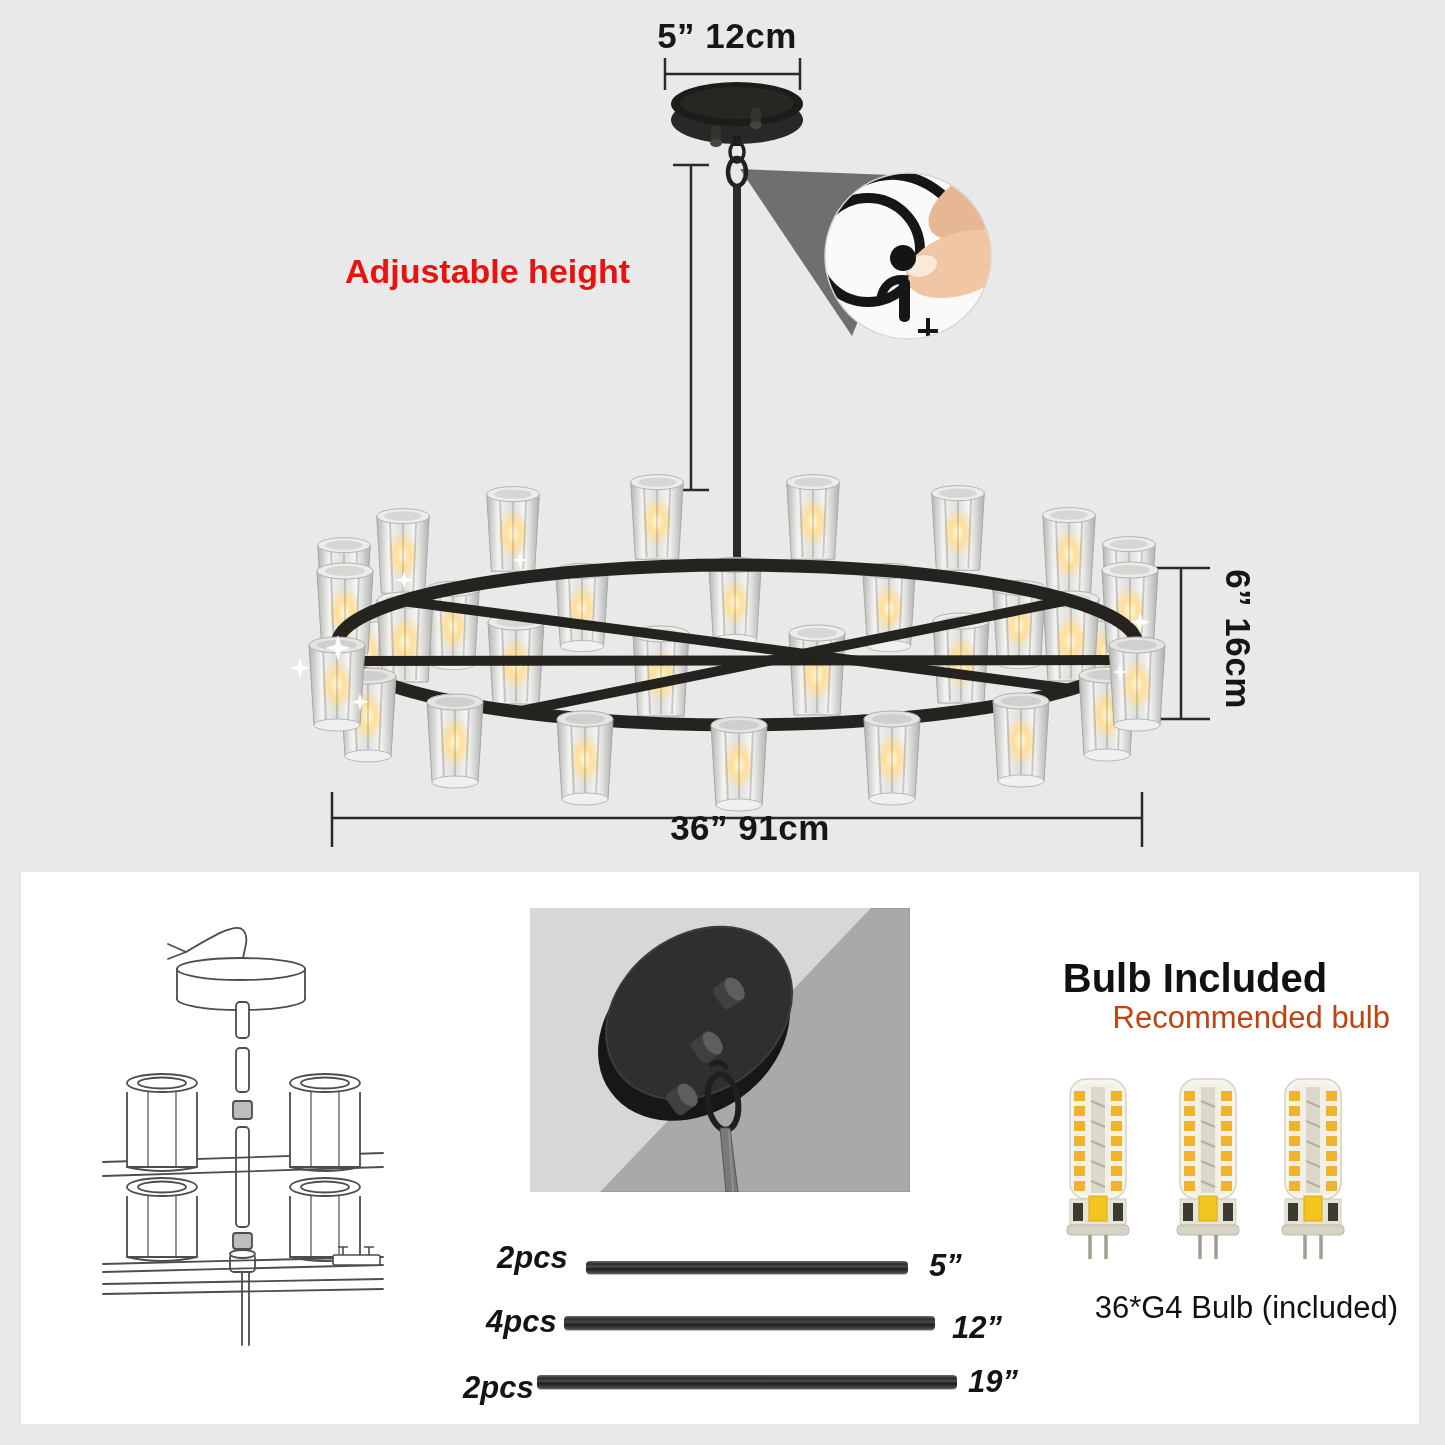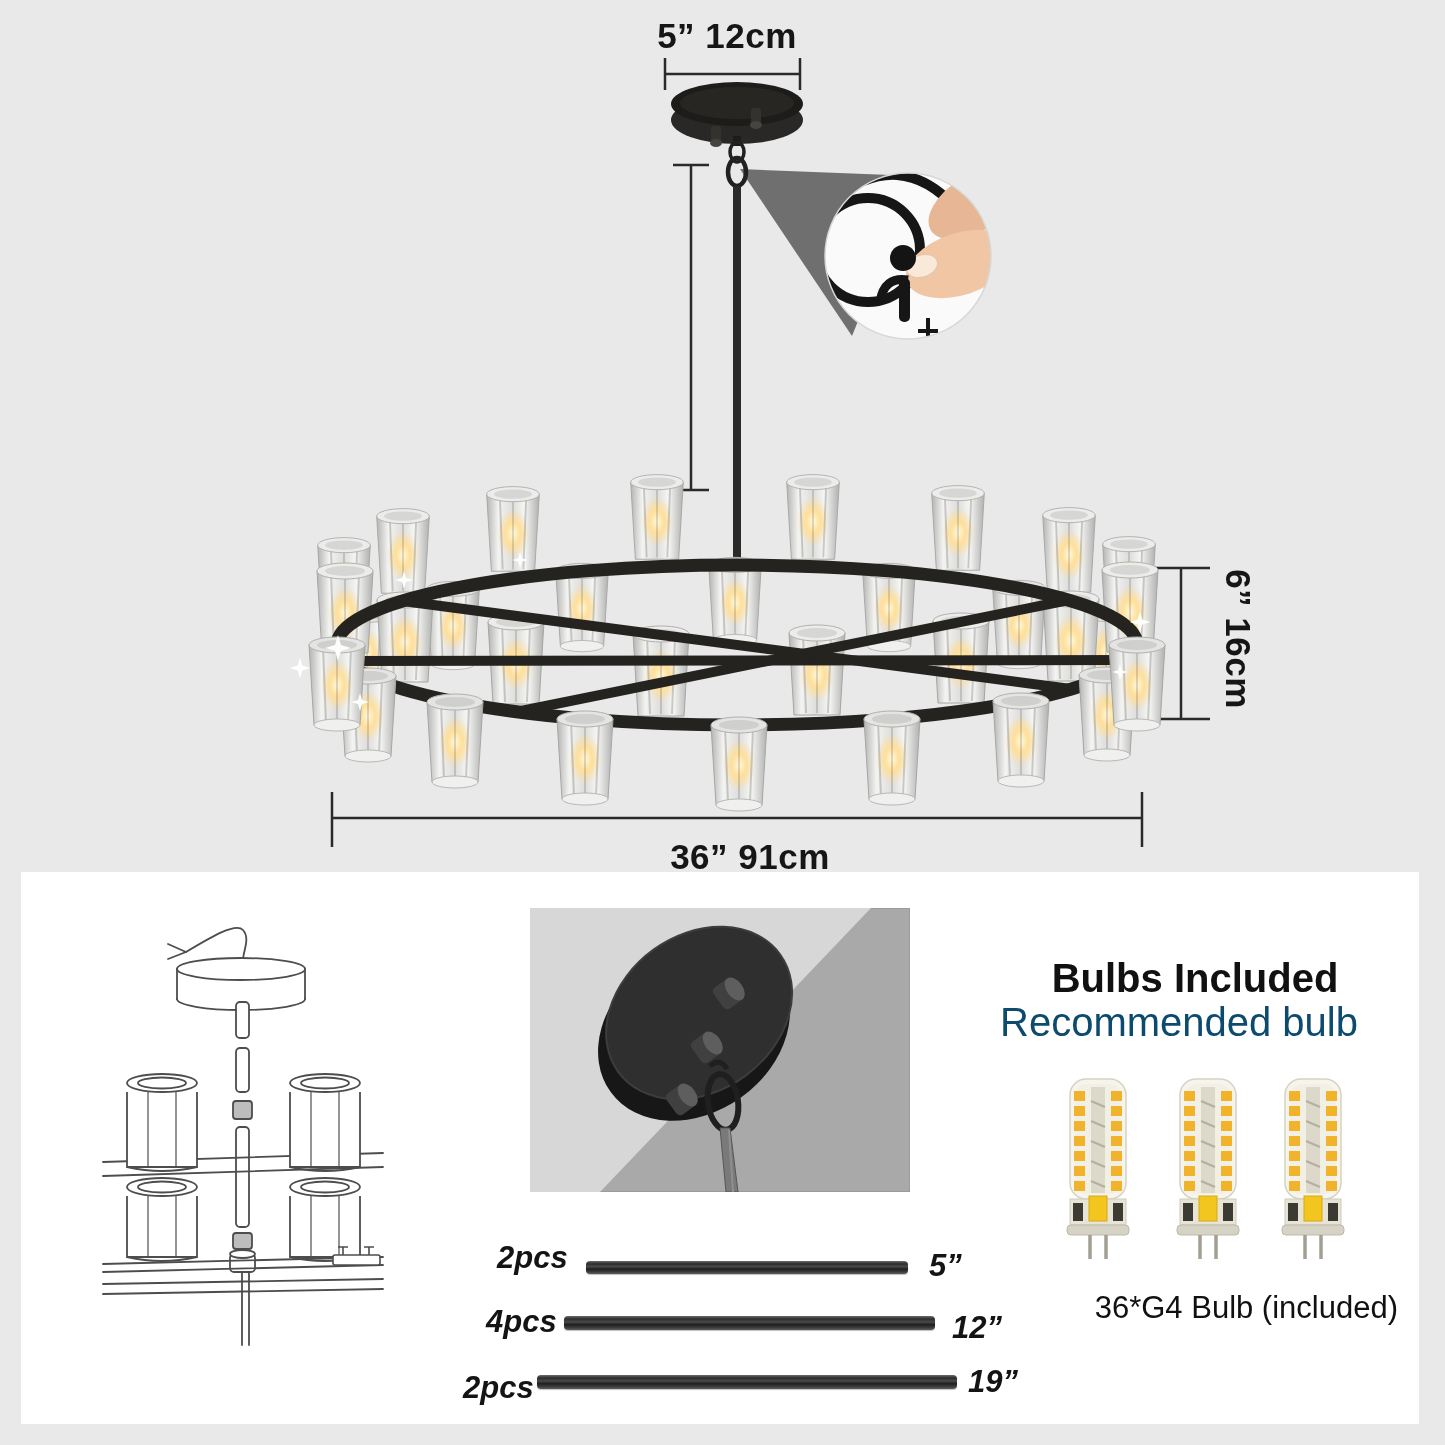--- a/index.html
+++ b/index.html
@@ -4,21 +4,21 @@
 <style>
   html,body{margin:0;padding:0;}
   body{width:1445px;height:1445px;background:#e9e9e9;font-family:"Liberation Sans","DejaVu Sans",sans-serif;position:relative;overflow:hidden;}
   .abs{position:absolute;}
   .dimlabel{color:#161616;font-size:35px;font-weight:bold;letter-spacing:.5px;text-align:center;white-space:nowrap;}
   .redlabel{color:#e8120e;font-size:34px;font-weight:bold;text-align:center;line-height:42px;white-space:nowrap;}
   .panel{background:#ffffff;}
   .qty,.len{color:#141414;font-size:31px;font-weight:bold;white-space:nowrap;font-style:italic;}
   .rodbar{border-radius:4px;background:linear-gradient(180deg,#6b6b6b 0%,#2c2c2c 22%,#4a4a4a 42%,#1f1f1f 62%,#3b3b3b 82%,#5d5d5d 100%);box-shadow:0 1px 1px rgba(0,0,0,.25);}
   .bulbs-title{color:#111;font-size:40px;font-weight:bold;text-align:center;white-space:nowrap;}
-  .bulbs-sub{color:#0c4a6e;font-size:40px;font-weight:normal;text-align:left;white-space:nowrap;}
+  .bulbs-sub{color:#c2410c;font-size:31px;font-weight:normal;text-align:right;white-space:nowrap;}
   .bulb-caption{color:#111;font-size:31px;font-weight:normal;text-align:right;white-space:nowrap;}
   .rot90{transform:rotate(90deg);}
   svg{display:block;}
 </style>
 </head>
 <body>
 
 <svg class="abs" style="left:0;top:0" width="1445" height="872" viewBox="0 0 1445 872">
   <defs>
     <linearGradient id="crys" x1="0" y1="0" x2="1" y2="0">
@@ -161,23 +161,24 @@
     <use href="#spark" transform="translate(300,668) scale(0.8)"></use>
     <use href="#spark" transform="translate(404,580) scale(0.7)"></use>
     <use href="#spark" transform="translate(520,560) scale(0.6)"></use>
     <use href="#spark" transform="translate(1140,622) scale(0.8)"></use>
     <use href="#spark" transform="translate(1120,672) scale(0.6)"></use>
   </g>
 </svg>
 
 <div class="abs dimlabel" style="left:597px;top:16px;width:260px;">5”  12cm</div>
 <div class="abs redlabel" style="left:315px;top:250px;width:345px;">
+  <div>Adjustable height</div>
 </div>
 <div class="abs dimlabel rot90" style="left:1120px;top:621px;width:240px;height:36px;">6”  16cm</div>
-<div class="abs dimlabel" style="left:600px;top:808px;width:300px;margin-top:29px;">36”  91cm</div>
+<div class="abs dimlabel" style="left:600px;top:808px;width:300px;">36”  91cm</div>
 
 <div class="abs panel" style="left:21px;top:872px;width:1398px;height:552px;"></div>
 
 <svg class="abs" style="left:25px;top:885px" width="430" height="530" viewBox="0 0 430 530">
   <g stroke="#4d4d4d" stroke-width="1.8" fill="none" stroke-linecap="round">
     <path d="M143,59 l18,8 M143,74 l18,-7"></path>
     <path d="M161,67 C186,52 211,37 218,45 C225,53 219,64 218,74"></path>
     <ellipse cx="216" cy="84" rx="64" ry="11" fill="#ffffff"></ellipse>
     <line x1="152" y1="84" x2="152" y2="114"></line>
     <line x1="280" y1="84" x2="280" y2="114"></line>
@@ -276,21 +277,21 @@
 <div class="abs len" style="left:929px;top:1248px;">5”</div>
 
 <div class="abs qty" style="left:486px;top:1304px;">4pcs</div>
 <div class="abs rodbar" style="left:564px;top:1316px;width:371px;height:14px;"></div>
 <div class="abs len" style="left:952px;top:1310px;">12”</div>
 
 <div class="abs qty" style="left:463px;top:1370px;">2pcs</div>
 <div class="abs rodbar" style="left:537px;top:1375px;width:420px;height:14px;"></div>
 <div class="abs len" style="left:968px;top:1364px;">19”</div>
 
-<div class="abs bulbs-title" style="left:1000px;top:956px;width:390px;">Bulbs Included</div>
+<div class="abs bulbs-title" style="left:1000px;top:956px;width:390px;">Bulb Included</div>
 <div class="abs bulbs-sub" style="left:1000px;top:1000px;width:390px;">Recommended bulb</div>
 
 <svg class="abs" style="left:1040px;top:1075px" width="330" height="190" viewBox="0 0 330 190">
   <defs>
     <g id="g4bulb">
       <rect x="10" y="2" width="56" height="120" rx="16" fill="#f6f4ec" stroke="#d6d2c2" stroke-width="1.5"></rect>
       <rect x="15" y="7" width="46" height="110" rx="12" fill="#efebdf" opacity="0.55"></rect>
       <g>
         <rect x="14" y="14" width="11" height="10" fill="#f2b32c"></rect>
           <rect x="14" y="29" width="11" height="10" fill="#f2b32c"></rect>

